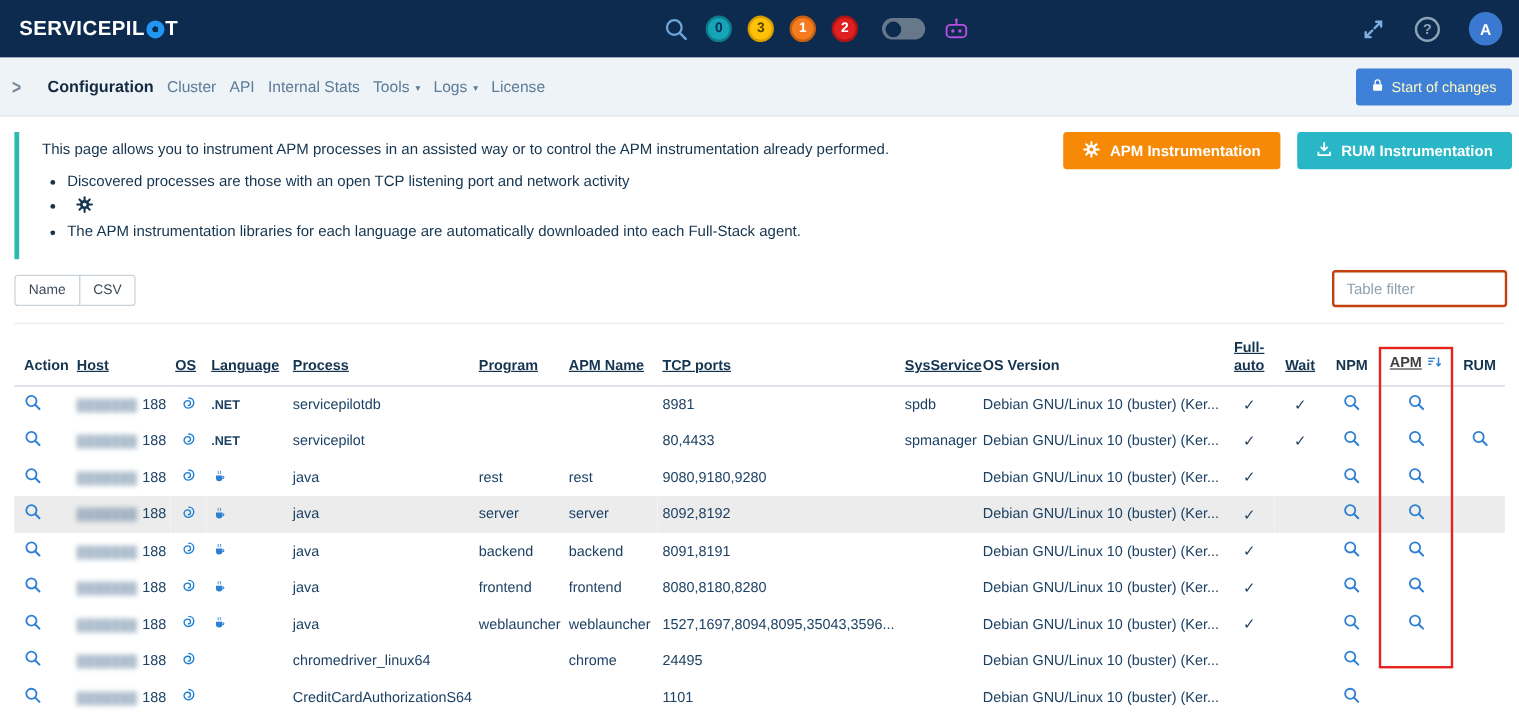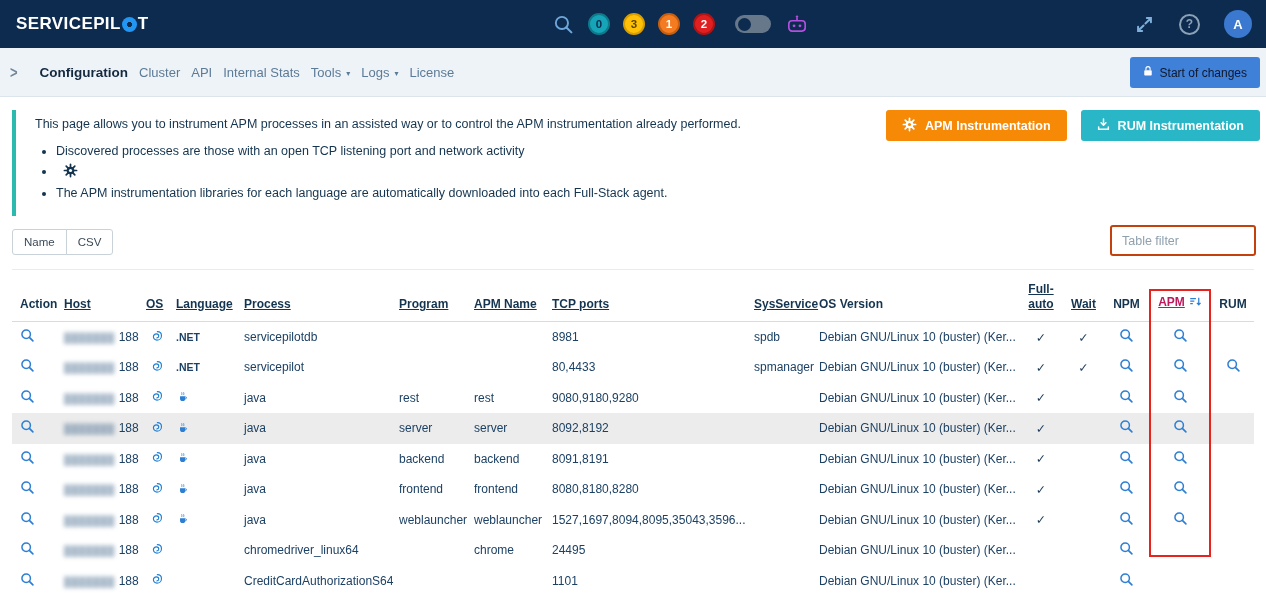--- a/index.html
+++ b/index.html
@@ -22,21 +22,21 @@
   .avatar { width: 28px; height: 28px; border-radius: 50%; background: #3a79cf; color: #fff; font-size: 13px; font-weight: 700; display: flex; align-items: center; justify-content: center; cursor: pointer; }
   .tb-ic { display: inline-flex; align-items: center; cursor: pointer; }
 
   
   .navbar { position: relative; height: 49px; background: #eef3f8; border-bottom: 1px solid #dde5ec; display: flex; align-items: center; }
   .nav-chevron { margin-left: 10px; color: #72879a; font-size: 13px; font-weight: 700; cursor: pointer; transform: scaleY(1.3); }
   .nav-items { display: flex; align-items: center; gap: 11px; margin-left: 22px; }
   .nav-item { font-size: 13px; color: #5c7b97; cursor: pointer; display: flex; align-items: center; white-space: nowrap; }
   .nav-item.active { color: #13293f; font-weight: 700; font-size: 13.5px; }
   .caret { font-size: 8px; margin-left: 5px; margin-top: 2px; }
-  .start-btn { position: absolute; right: 6px; top: 9px; height: 31px; padding: 0 13px; background: #3f80d8; border: none; border-radius: 3px; color: #0f172a; font-size: 12px; display: flex; align-items: center; gap: 7px; cursor: pointer; }
+  .start-btn { position: absolute; right: 6px; top: 9px; height: 31px; padding: 0 13px; background: #3f80d8; border: none; border-radius: 3px; color: #fef9c3; font-size: 12px; display: flex; align-items: center; gap: 7px; cursor: pointer; }
 
   
   .content { position: relative; height: 500px; }
   .info-panel { position: absolute; left: 12px; top: 13px; width: 868px; border-left: 4px solid #2cb9ae; padding: 7px 0 12px 19px; color: #14344f; font-size: 12.5px; background: #fff; }
   .info-intro { margin-bottom: 11px; }
   .info-bullets { list-style: disc; margin-left: 21px; line-height: 18.5px; }
   .info-bullets li { margin-bottom: 1px; }
   .gear-inline { display: inline-block; vertical-align: -3px; margin-left: 7px; cursor: pointer; }
 
   .top-actions { position: absolute; top: 13px; right: 6px; display: flex; gap: 14px; }
@@ -49,21 +49,21 @@
   .btn-sm:first-child { border-radius: 3px 0 0 3px; }
   .btn-sm:last-child { border-radius: 0 3px 3px 0; margin-left: -1px; }
 
   .filter-input { position: absolute; top: 128px; right: 10px; width: 146px; height: 31px; border: 2px solid #c2410c; border-radius: 3px; padding: 0 10px; font-size: 12.5px; color: #333; font-family: inherit; }
   .filter-input::placeholder { color: #8fa0ae; }
 
   
   table { position: absolute; top: 172px; left: 12px; width: 1242px; border-collapse: collapse; table-layout: fixed; font-size: 12px; color: #1c4164; }
   thead th { height: 52px; vertical-align: bottom; padding: 0 4px 9px; text-align: left; font-size: 12px; font-weight: 700; color: #14344f; border-top: 1px solid #e7ecf1; border-bottom: 1px solid #d5dde3; line-height: 15px; }
   th .sortable { text-decoration: underline; cursor: pointer; }
-  th.apm-col, th.apm-col .sortable { color: #be185d; }
+  th.apm-col, th.apm-col .sortable { color: #404040; }
   tbody tr { height: 30.5px; }
   tbody tr.hl { background: #ececec; }
   td { padding: 0 4px; overflow: hidden; white-space: nowrap; }
   .c { text-align: center; }
   .pl8 { padding-left: 8px; margin-left: 32px; }
   .truncate { text-overflow: ellipsis; }
   .mag { display: inline-block; width: 15px; height: 15px; color: #2d7fd3; cursor: pointer; }
   .check { color: #1e3d5c; font-weight: 700; font-size: 12.5px; }
   .blur { filter: blur(2px); opacity: .5; color: #5a7a99; font-size: 9.5px; letter-spacing: .5px; margin-right: 4px; }
   .dotnet { font-weight: 700; font-size: 10.5px; }

